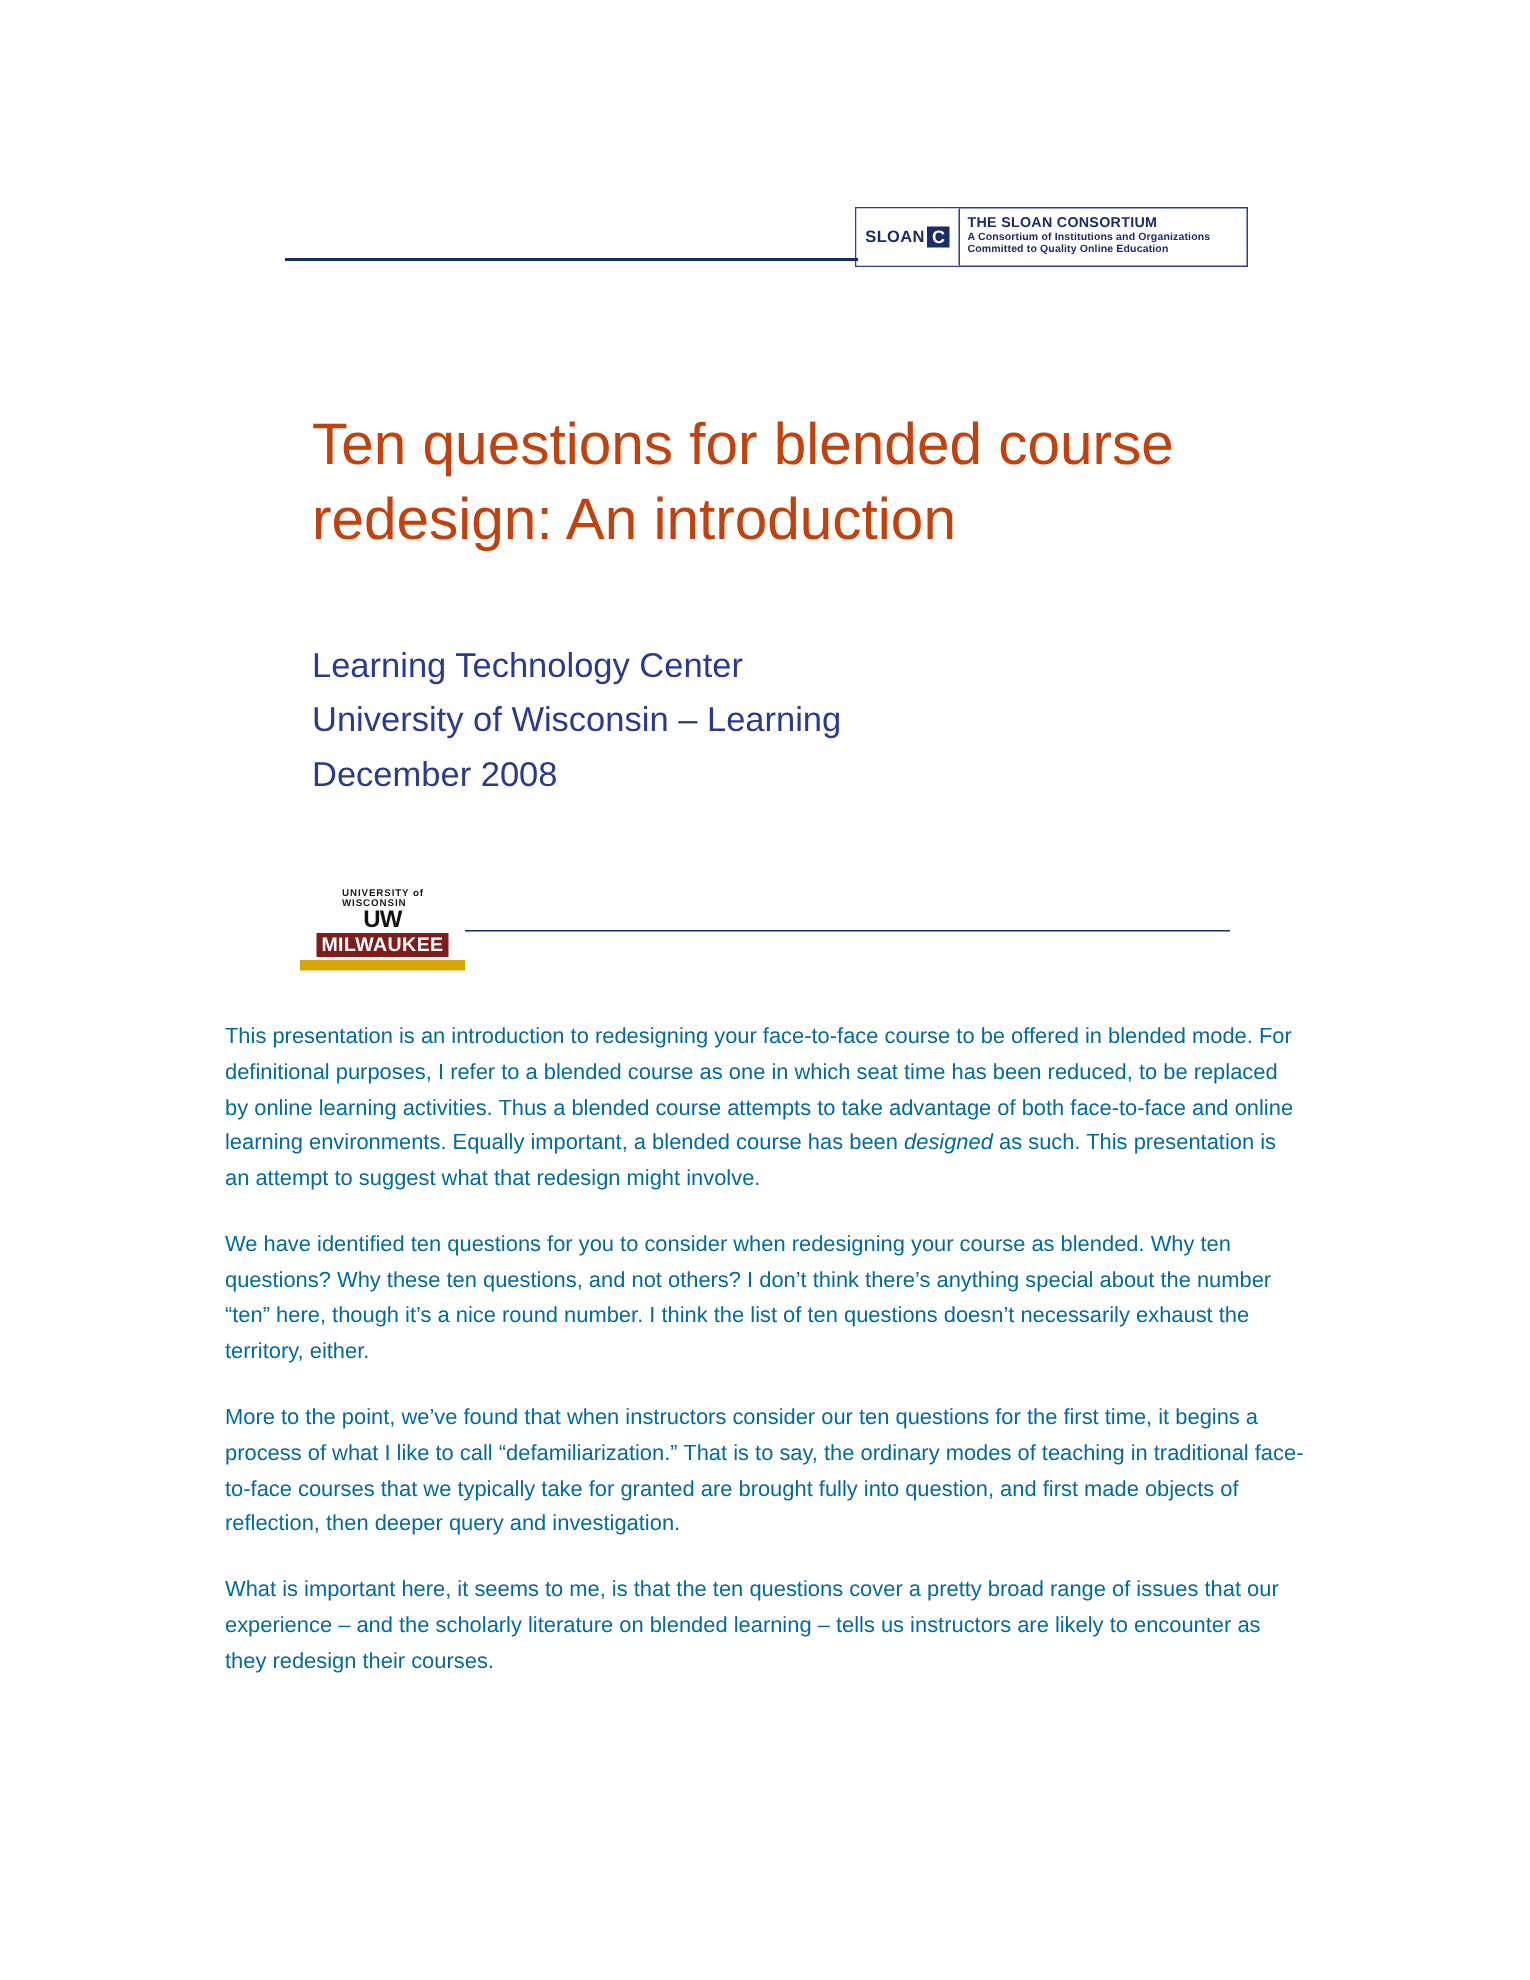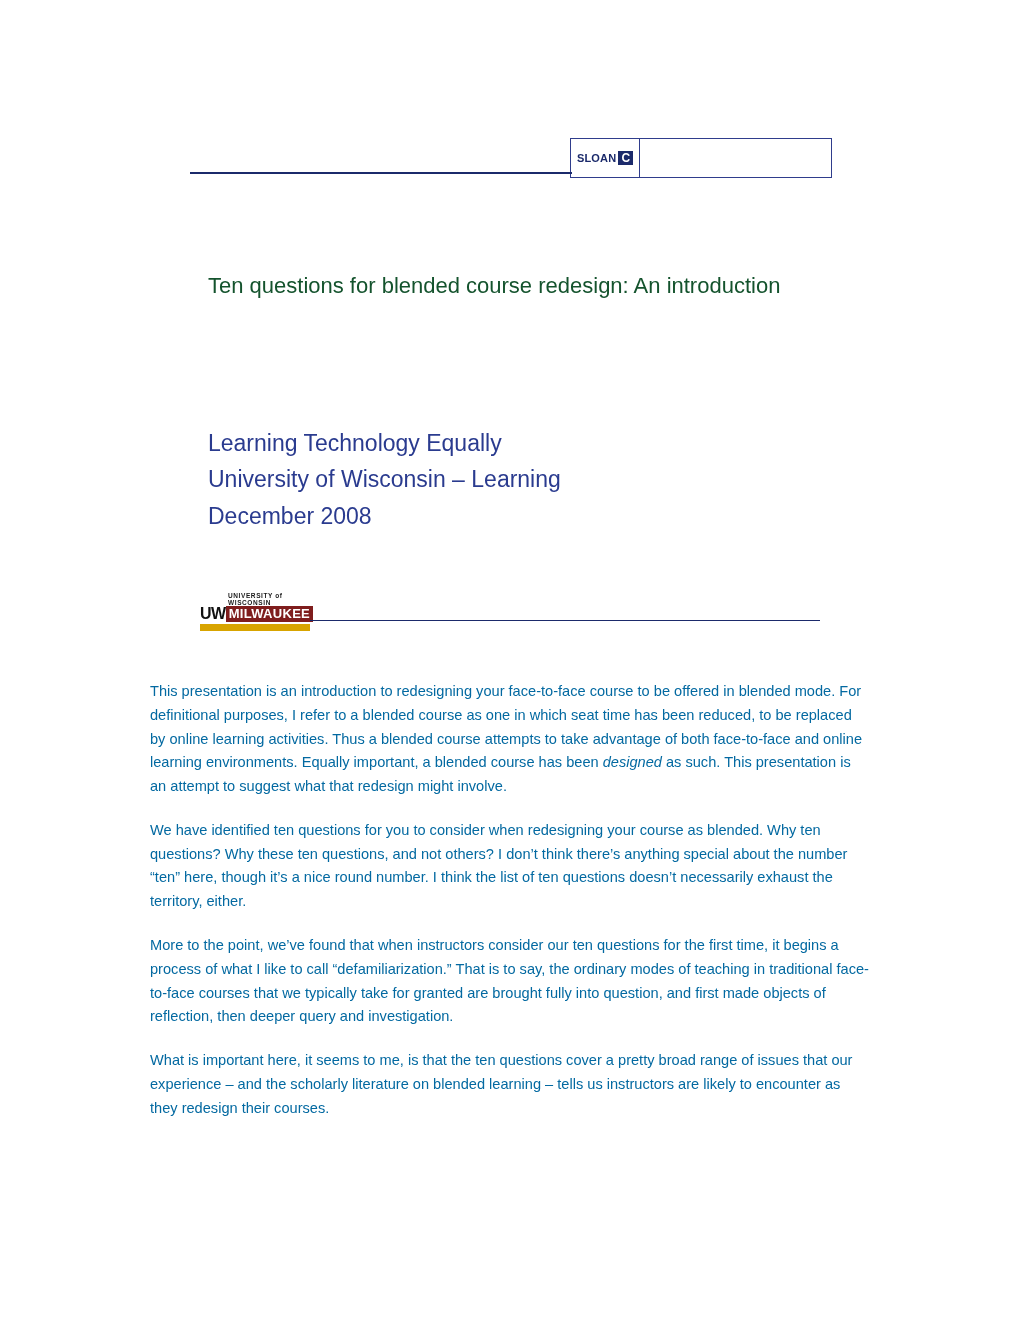--- a/index.html
+++ b/index.html
@@ -98,24 +98,24 @@
     width: 382px;
     height: 2px;
     background: #1b2a6b;
   }
 
   .slide-title {
     position: absolute;
     left: 58px;
     top: 152px;
     width: 600px;
-    font-size: 22px;
+    font-size: 39px;
     line-height: 1.28;
     font-weight: normal;
-    color: #14532d;
+    color: #c2410c;
     font-family: "Liberation Sans", sans-serif;
   }
 
   .slide-subtitle {
     position: absolute;
     left: 58px;
     top: 305px;
     width: 600px;
     font-size: 23px;
     line-height: 1.58;
@@ -132,20 +132,21 @@
   .uwm-top {
     font-size: 6.5px;
     letter-spacing: 0.6px;
     color: #1a1a1a;
     font-weight: bold;
     padding-left: 28px;
   }
   .uwm-main {
     display: flex;
     align-items: center;
+    flex-direction: column;
   }
   .uwm-uw {
     font-size: 16px;
     font-weight: bold;
     color: #111111;
     letter-spacing: -0.5px;
     line-height: 1;
   }
   .uwm-milwaukee {
     background: #7f1d1d;
@@ -195,28 +196,33 @@
 
 <div class="page">
 
   <div class="slide">
 
     <div class="sloan-logo">
       <div class="sloan-mark">
         <span class="sloan-word">SLOAN</span>
           <span class="sloan-c">C</span>
       </div>
+      <div class="sloan-text">
+        <div class="l1">THE SLOAN CONSORTIUM</div>
+        <div class="l2">A Consortium of Institutions and Organizations</div>
+        <div class="l3">Committed to Quality Online Education</div>
+      </div>
     </div>
 
     <div class="top-rule"></div>
 
     <div class="slide-title">Ten questions for blended course redesign: An introduction</div>
 
     <div class="slide-subtitle">
-      <div>Learning Technology Equally</div>
+      <div>Learning Technology Center</div>
       <div>University of Wisconsin – Learning</div>
       <div>December 2008</div>
     </div>
 
     <div class="uwm-logo">
       <div class="uwm-top">UNIVERSITY of WISCONSIN</div>
       <div class="uwm-main">
         <span class="uwm-uw">UW</span>
         <span class="uwm-milwaukee">MILWAUKEE</span>
       </div>

